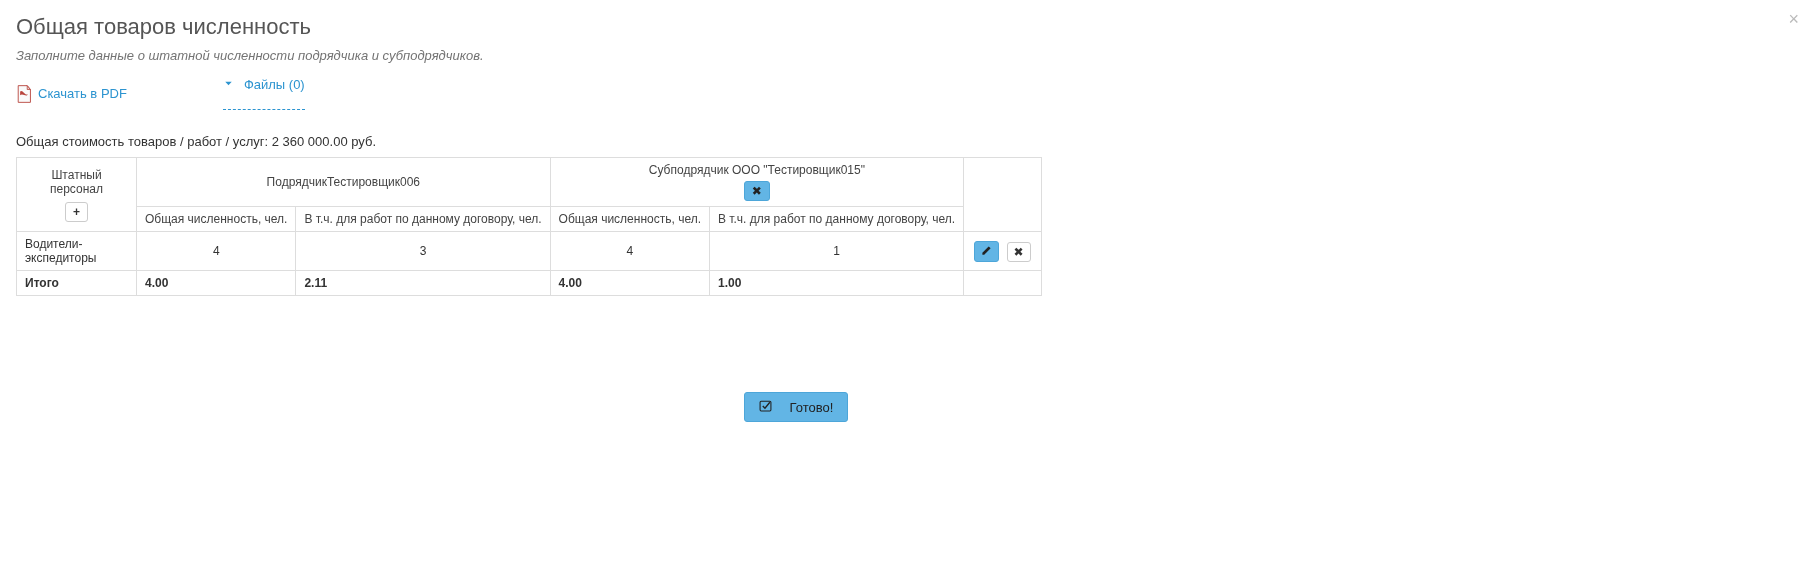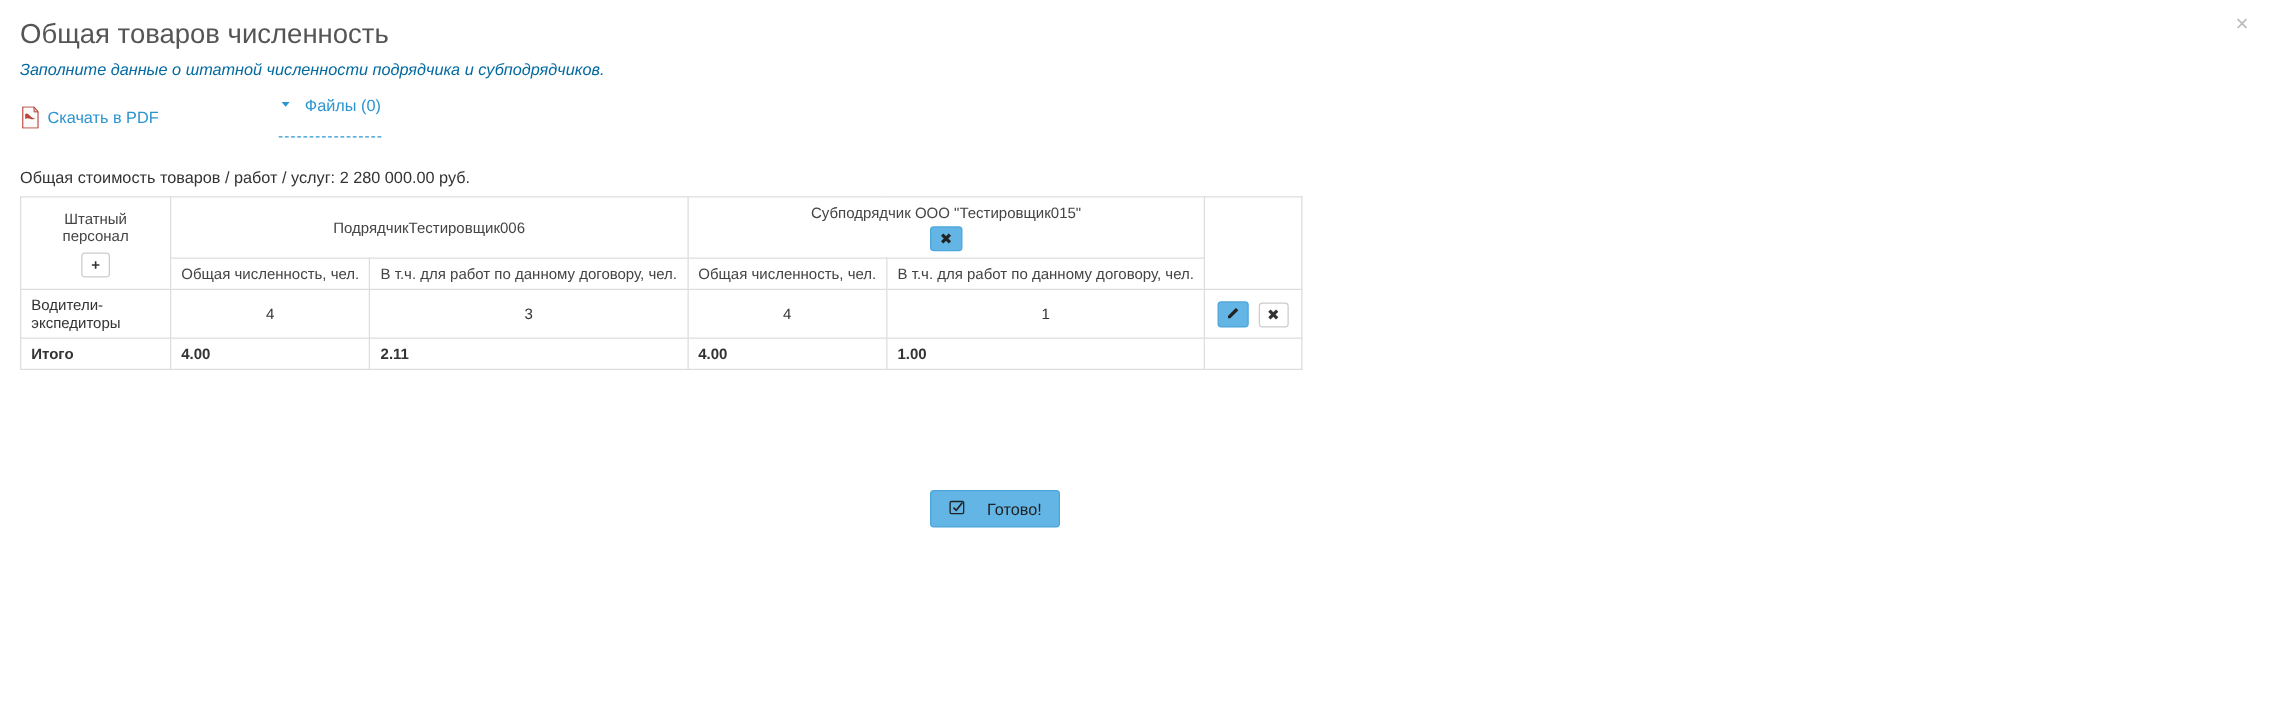--- a/index.html
+++ b/index.html
@@ -23,21 +23,21 @@
     line-height: 1;
   }
   h1.page-title {
     font-size: 22px;
     font-weight: 400;
     color: #555;
     margin-bottom: 8px;
   }
   .subtitle {
     font-style: italic;
-    color: #0369a1;
+    color: #737373;
     font-size: 13px;
     margin-bottom: 14px;
   }
   .links-row {
     display: flex;
     align-items: center;
     gap: 96px;
     margin-bottom: 24px;
   }
   .link-primary {
@@ -164,21 +164,21 @@
       <span class="chevron">
         <svg width="11" height="11" viewBox="0 0 24 24">
             <path d="M5 8 L12 16 L19 8 Z" fill="#2C94D0"></path>
           </svg>
       </span>
       <span>Файлы (0)</span>
     </span>
   </div>
 
 
-  <div class="total-cost">Общая стоимость товаров / работ / услуг: 2 280 000.00 руб.</div>
+  <div class="total-cost">Общая стоимость товаров / работ / услуг: 2 360 000.00 руб.</div>
 
   <table class="data-table">
     <thead>
       <tr>
         <th rowspan="2" class="hdr-staff">
           <div>Штатный персонал</div>
           <button class="btn btn-add">
             <span>+</span>
           </button>
         </th>

